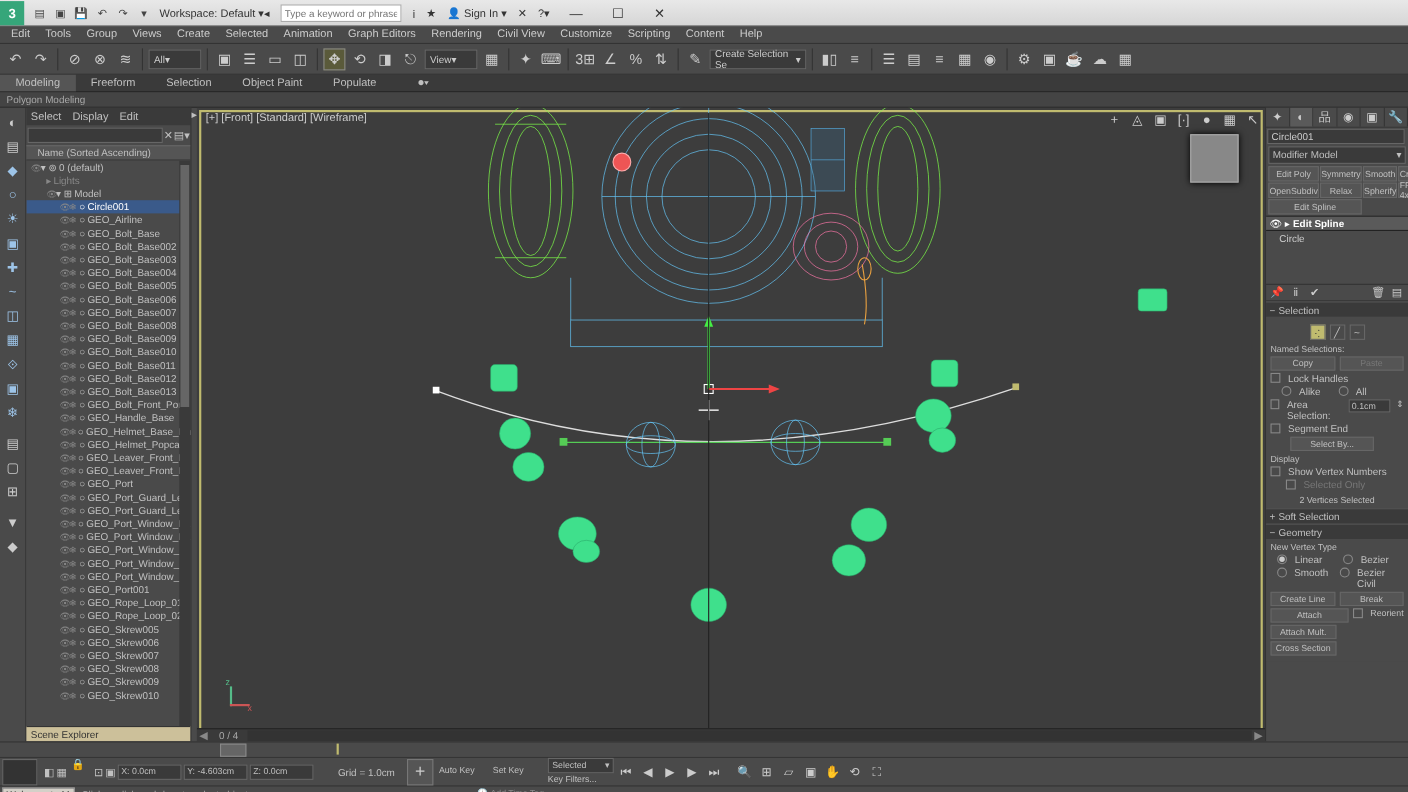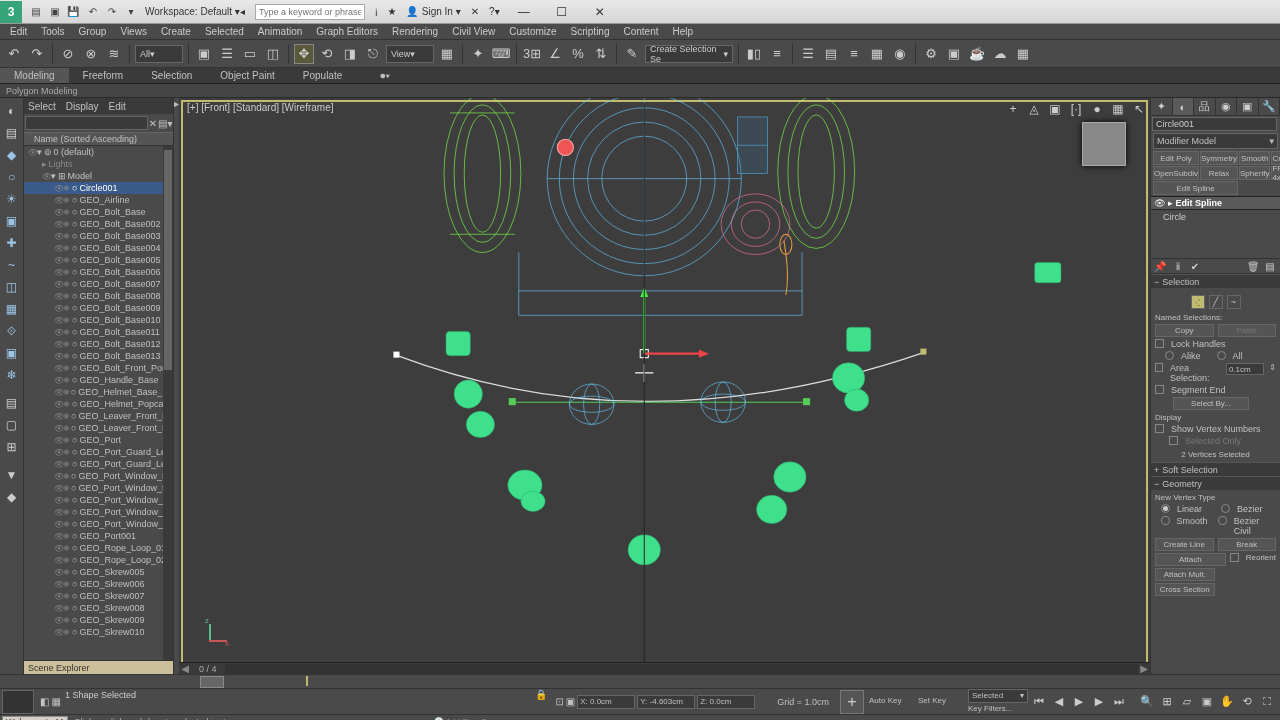--- a/index.html
+++ b/index.html
@@ -780,23 +780,20 @@
   <div class="marker"></div>
 </div>
 
 <div class="status">
   <div class="thumb"></div>
   <div style="width:4px"></div>
   <div style="display:flex;align-items:center;gap:2px">
     <span>◧</span>
     <span>▦</span>
   </div>
-  <div class="prompt">
-    <span>1 Shape Selected</span>
-  </div>
   <span style="padding:0 4px">🔒</span>
   <div class="coords">
     <span>⊡</span>
     <span>▣</span>
     <div class="fld">X: 0.0cm</div>
     <div class="fld">Y: -4.603cm</div>
     <div class="fld">Z: 0.0cm</div>
     <span class="lbl">Grid = 1.0cm</span>
   </div>
   <div class="rtools">

